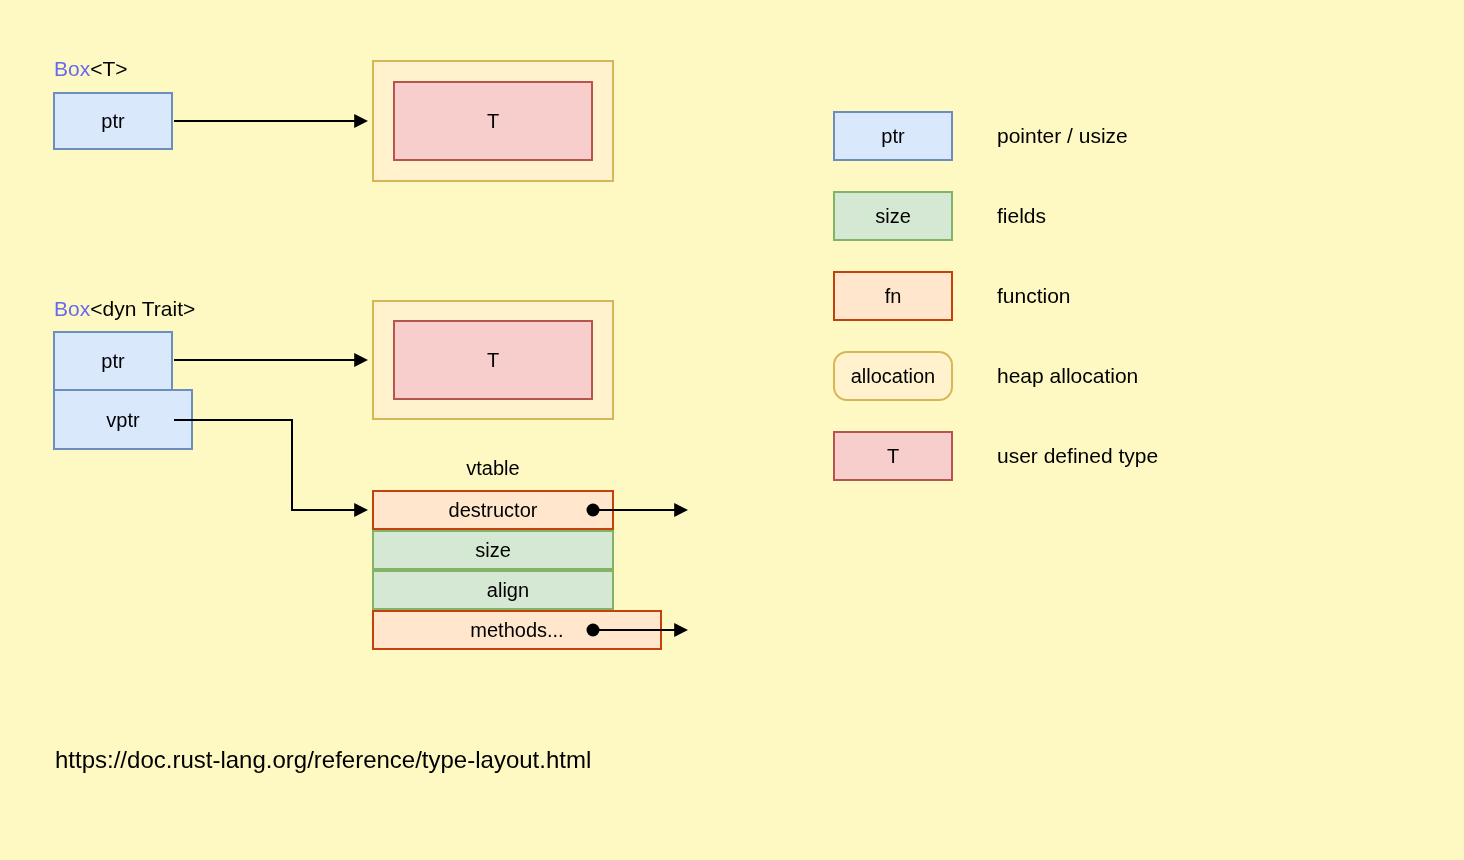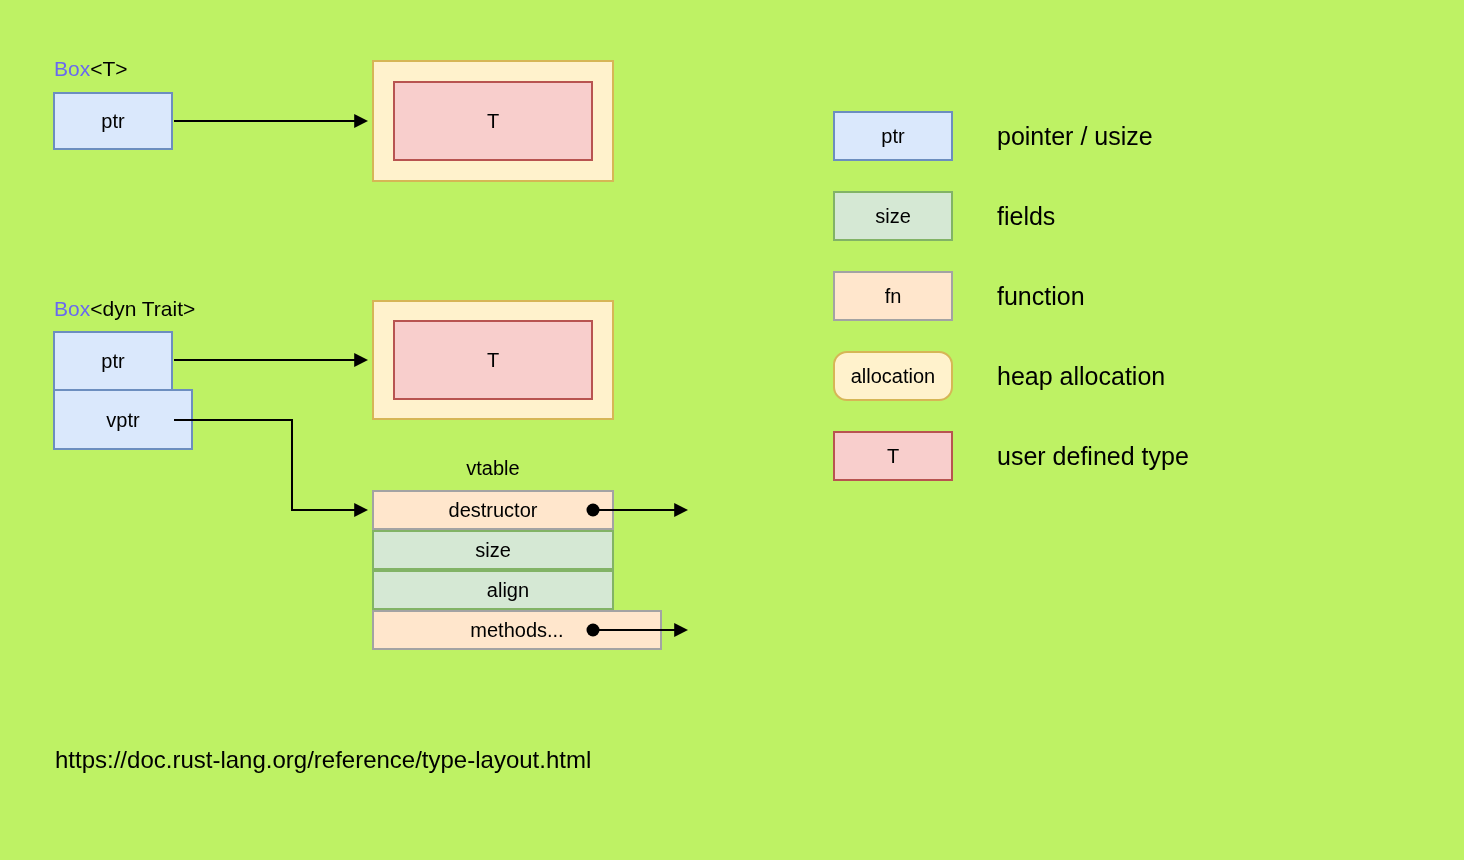--- a/index.html
+++ b/index.html
@@ -1,37 +1,37 @@
 <!DOCTYPE html>
 <html><head>
 <meta charset="utf-8">
 <style>
   html, body { margin: 0; padding: 0; background: #ffffff; }
   .canvas {
     position: relative;
     width: 1464px;
     height: 860px;
-    background: #bef264;
+    background: #fef9c3;
     font-family: "Liberation Sans", sans-serif;
     color: #000000;
     overflow: hidden;
   }
   .shape {
     position: absolute;
     box-sizing: border-box;
     display: flex;
     align-items: center;
     justify-content: center;
     font-size: 20px;
     line-height: 1;
     color: #000000;
   }
   .blue   { background: #dae8fc; border: 2px solid #6c8ebf; }
   .green  { background: #d5e8d4; border: 2px solid #82b366; }
-  .orange { background: #ffe6cc; border: 2px solid #a3a3a3; }
+  .orange { background: #ffe6cc; border: 2px solid #c2410c; }
   .yellow { background: #fff2cc; border: 2px solid #d6b656; }
   .red    { background: #f8cecc; border: 2px solid #b85450; }
   .dg-title {
     position: absolute;
     font-size: 21px;
     white-space: nowrap;
   }
   .dg-title .accent { color: #6969f0; }
   .vtable-title {
     position: absolute;
@@ -39,21 +39,21 @@
     top: 457px;
     width: 242px;
     text-align: center;
     font-size: 20px;
   }
   .legend-desc {
     position: absolute;
     left: 997px;
     height: 50px;
     line-height: 50px;
-    font-size: 25px;
+    font-size: 21px;
     white-space: nowrap;
   }
   .footer-url {
     position: absolute;
     left: 55px;
     top: 746px;
     font-size: 24px;
     white-space: nowrap;
   }
   .connectors {

